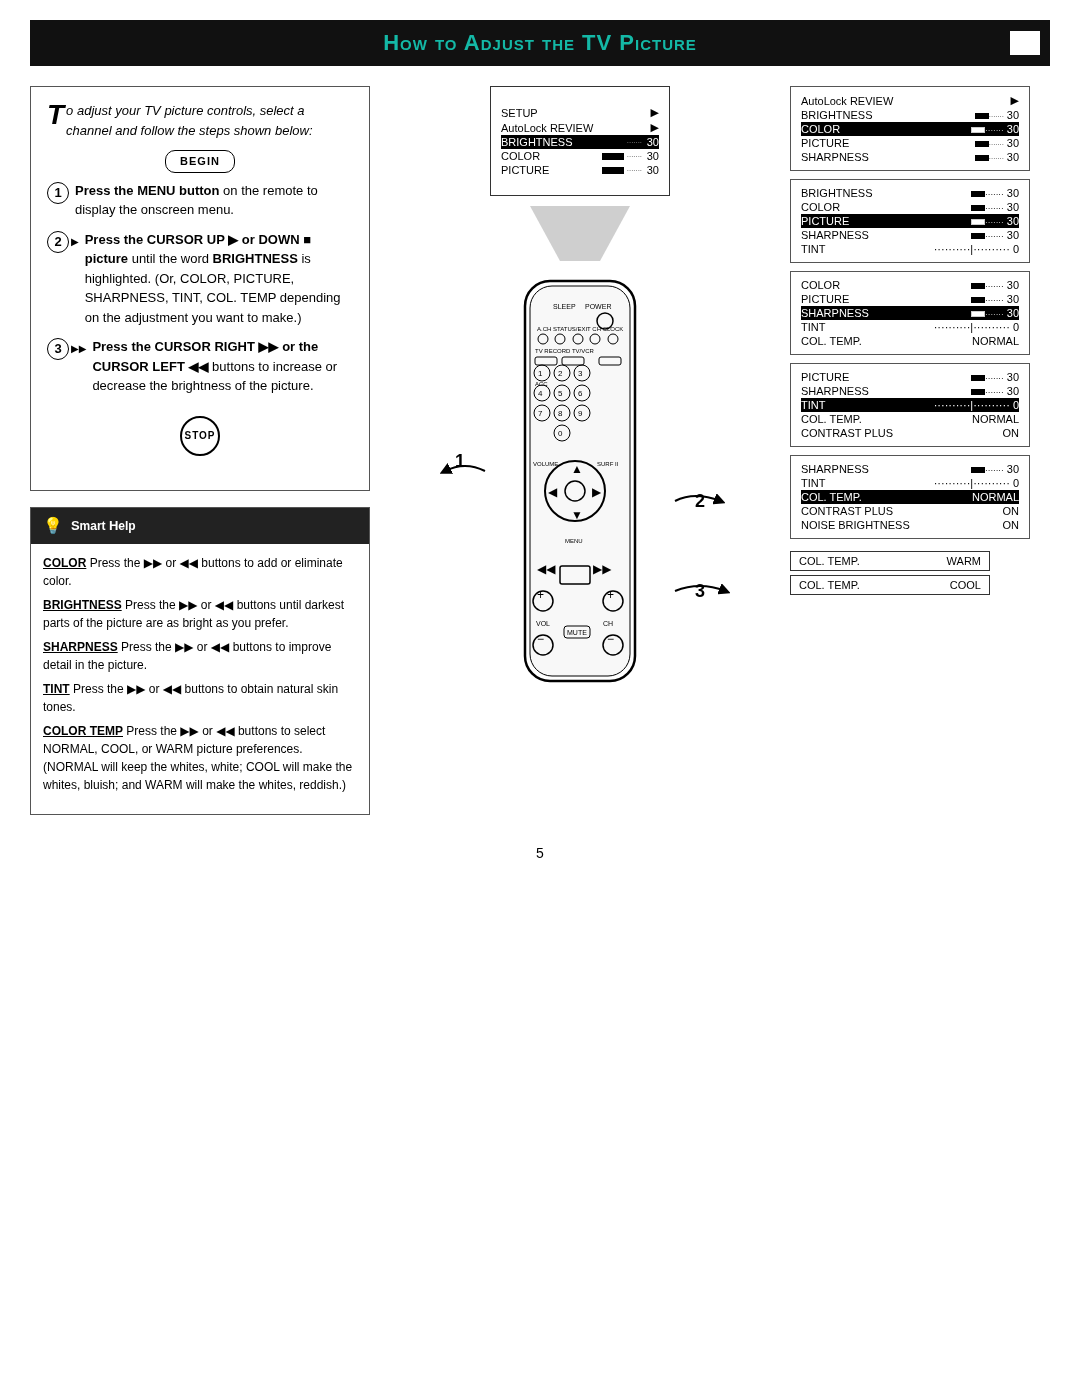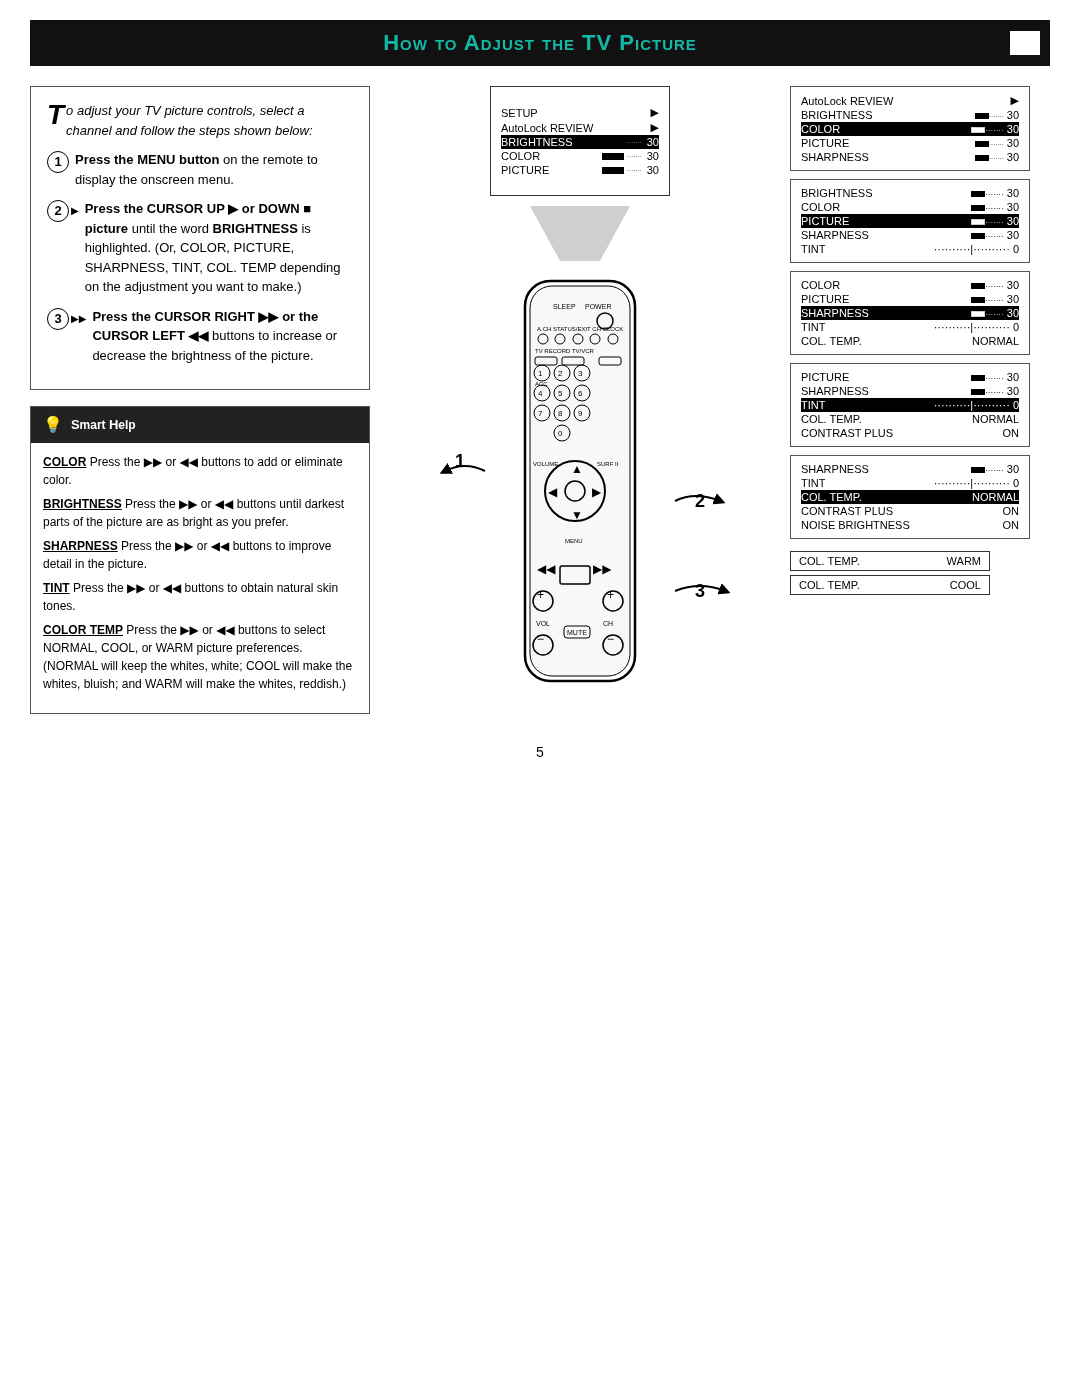--- a/index.html
+++ b/index.html
@@ -264,20 +264,23 @@
   </div>
 
   <div class="main-content">
 
     <div class="left-col">
 
       <div class="instruction-box">
         <p class="intro-text">
           <span class="drop-cap">T</span><span>o adjust your TV picture controls, select a channel and follow the steps shown below:</span>
         </p>
+        <div style="text-align:center;margin-bottom:8px;">
+          <span class="begin-badge">BEGIN</span>
+        </div>
 
         <div class="step">
           <div class="step-num">1</div>
           <div class="step-content">
             <strong>Press the MENU button</strong> on the remote to display the onscreen menu.
           </div>
         </div>
 
         <div class="step">
           <div style="display:flex;align-items:flex-start;gap:2px;flex-shrink:0;">
@@ -292,20 +295,25 @@
         <div class="step">
           <div style="display:flex;align-items:flex-start;gap:2px;flex-shrink:0;">
             <div class="step-num">3</div>
             <span style="font-size:10px;margin-top:4px;">▶▶</span>
           </div>
           <div class="step-content">
             <strong>Press the CURSOR RIGHT ▶▶ or the CURSOR LEFT ◀◀</strong> buttons to increase or decrease the brightness of the picture.
           </div>
         </div>
 
+        <div style="display:flex;justify-content:center;margin:10px 0;">
+          <div class="stop-badge">
+            <span>STOP</span>
+          </div>
+        </div>
       </div>
 
       <div class="smart-help-box">
         <div class="smart-help-header">
           <span class="bulb-icon">💡</span>
           <span>S<span style="font-variant:normal;font-size:12px;">mart </span>H<span style="font-variant:normal;font-size:12px;">elp</span></span>
         </div>
         <div class="help-section">
           <p><span class="help-bold">COLOR</span> Press the ▶▶ or ◀◀ buttons to add or eliminate color.</p>
           <p><span class="help-bold">BRIGHTNESS</span> Press the ▶▶ or ◀◀ buttons until darkest parts of the picture are as bright as you prefer.</p>

